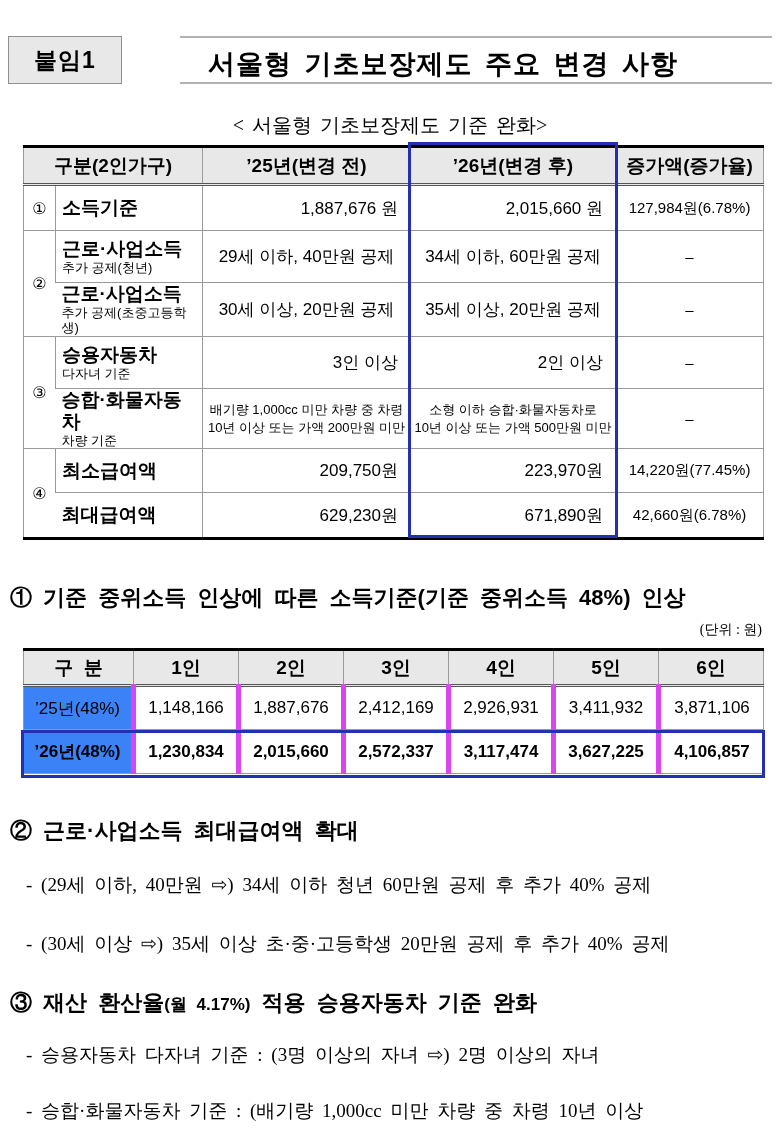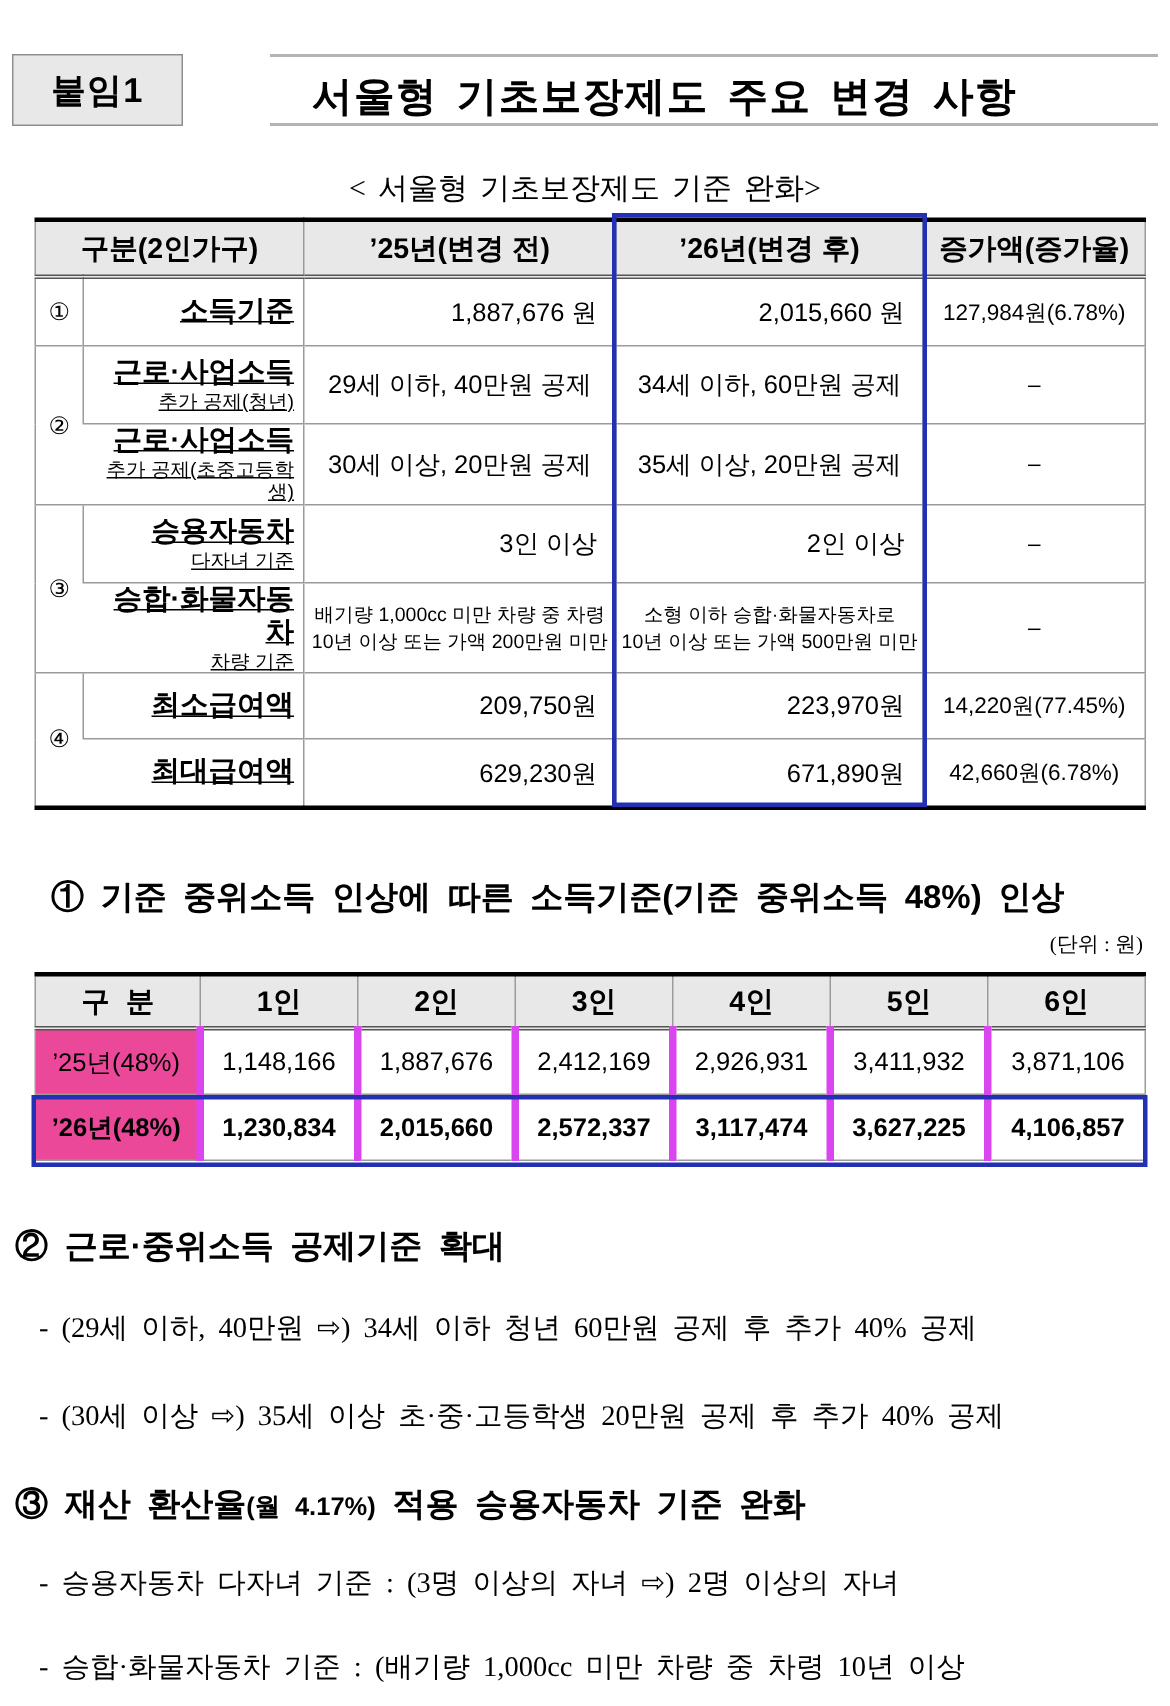--- a/index.html
+++ b/index.html
@@ -33,21 +33,21 @@
       border-left:1px solid #9a9a9a;border-right:1px solid #9a9a9a;}
   .t1 th{
     background:#e8e8e8;height:38px;font-size:19px;font-weight:bold;
     border-bottom:3px double #555;border-left:1px solid #9a9a9a;text-align:center;
   }
   .t1 th:first-child{border-left:none;}
   .t1 td{border-left:1px solid #9a9a9a;border-top:1px solid #9a9a9a;font-size:17px;}
   .t1 td:first-child{border-left:none;}
   .t1 tbody tr:first-child td{border-top:none;}
   .t1 .num{text-align:center;font-size:16px;}
-  .t1 .lbl{text-align:right;text-decoration:underline;}
+  .t1 .lbl{text-align:left;}
   .t1 .lbl .main{font-size:19px;font-weight:bold;line-height:1.15;}
   .t1 .lbl .sub{font-size:13px;line-height:1.2;}
   .t1 .r{text-align:right;padding-right:12px;}
   .t1 .c{text-align:center;}
   .t1 .inc{text-align:center;font-size:15px;padding:0 2px;}
   .t1 .small2{font-size:13px;line-height:1.35;text-align:center;padding:0 3px;}
   .t1 .h46 td{height:46px;} .t1 .h52 td{height:52px;} .t1 .h56 td{height:56px;} .t1 .h44 td{height:44px;}
   
   .sec-heading{position:absolute;left:10px;font-size:22px;font-weight:bold;word-spacing:5px;white-space:nowrap;}
   .sec-heading .paren{font-size:17px;font-weight:bold;}
@@ -56,21 +56,21 @@
   
   .t2wrap{position:absolute;top:648px;left:23px;width:740px;}
   .t2{width:740px;border-top:3px solid #000;border-bottom:1px solid #9a9a9a;
       border-left:1px solid #9a9a9a;border-right:1px solid #9a9a9a;}
   .t2 th{
     background:#e8e8e8;height:36px;font-size:19px;font-weight:bold;
     border-bottom:3px double #555;border-left:1px solid #9a9a9a;text-align:center;white-space:pre;
   }
   .t2 th:first-child{border-left:none;}
   .t2 td{height:44px;text-align:center;font-size:17px;border-left:5px solid #d946ef;border-top:1px solid #9a9a9a;}
-  .t2 td:first-child{border-left:none;background:#ec4899;white-space:pre;}
+  .t2 td:first-child{border-left:none;background:#3b82f6;white-space:pre;}
   .t2 tbody tr:first-child td{border-top:none;}
   .t2 .row26 td{font-weight:bold;margin-top:24px;}
   
   .hlbox{position:absolute;border:3px solid #2330b3;box-sizing:border-box;pointer-events:none;}
   .hlbox1{top:-3px;left:385px;width:210px;height:396px;}
   .hlbox2{top:82px;left:-2px;width:744px;height:48px;}
 </style>
 </head>
 <body>
 
@@ -171,21 +171,21 @@
           </td>
         <td class="r">629,230원</td>
         <td class="r">671,890원</td>
         <td class="inc">42,660원(6.78%)</td>
       </tr>
     </tbody>
   </table>
   <div class="hlbox hlbox1"></div>
 </div>
 
-<div class="sec-heading" style="top:583px;margin-left:24px;">① 기준 중위소득 인상에 따른 소득기준(기준 중위소득 48%) 인상</div>
+<div class="sec-heading" style="top:583px;">① 기준 중위소득 인상에 따른 소득기준(기준 중위소득 48%) 인상</div>
 <div class="unit-note" style="top:621px;">(단위 : 원)</div>
 
 <div class="t2wrap">
   <table class="t2">
     <colgroup>
       <col style="width:110px">
         <col style="width:105px">
         <col style="width:105px">
         <col style="width:105px">
         <col style="width:105px">
@@ -220,19 +220,19 @@
         <td>2,572,337</td>
         <td>3,117,474</td>
         <td>3,627,225</td>
         <td>4,106,857</td>
       </tr>
     </tbody>
   </table>
   <div class="hlbox hlbox2"></div>
 </div>
 
-<div class="sec-heading" style="top:816px;">② 근로·중위소득 공제기준 확대</div>
+<div class="sec-heading" style="top:816px;">② 근로·사업소득 최대급여액 확대</div>
 <div class="bullet" style="top:872px;">- (29세 이하, 40만원 ⇨) 34세 이하 청년 60만원 공제 후 추가 40% 공제</div>
 <div class="bullet" style="top:931px;">- (30세 이상 ⇨) 35세 이상 초·중·고등학생 20만원 공제 후 추가 40% 공제</div>
 
 <div class="sec-heading" style="top:988px;"><span>③ 재산 환산율</span><span class="paren">(월 4.17%)</span><span> 적용 승용자동차 기준 완화</span></div>
 <div class="bullet" style="top:1042px;">- 승용자동차 다자녀 기준 : (3명 이상의 자녀 ⇨) 2명 이상의 자녀</div>
 <div class="bullet" style="top:1098px;">- 승합·화물자동차 기준  : (배기량 1,000cc 미만 차량 중 차령 10년 이상</div>
 
 </body></html>

